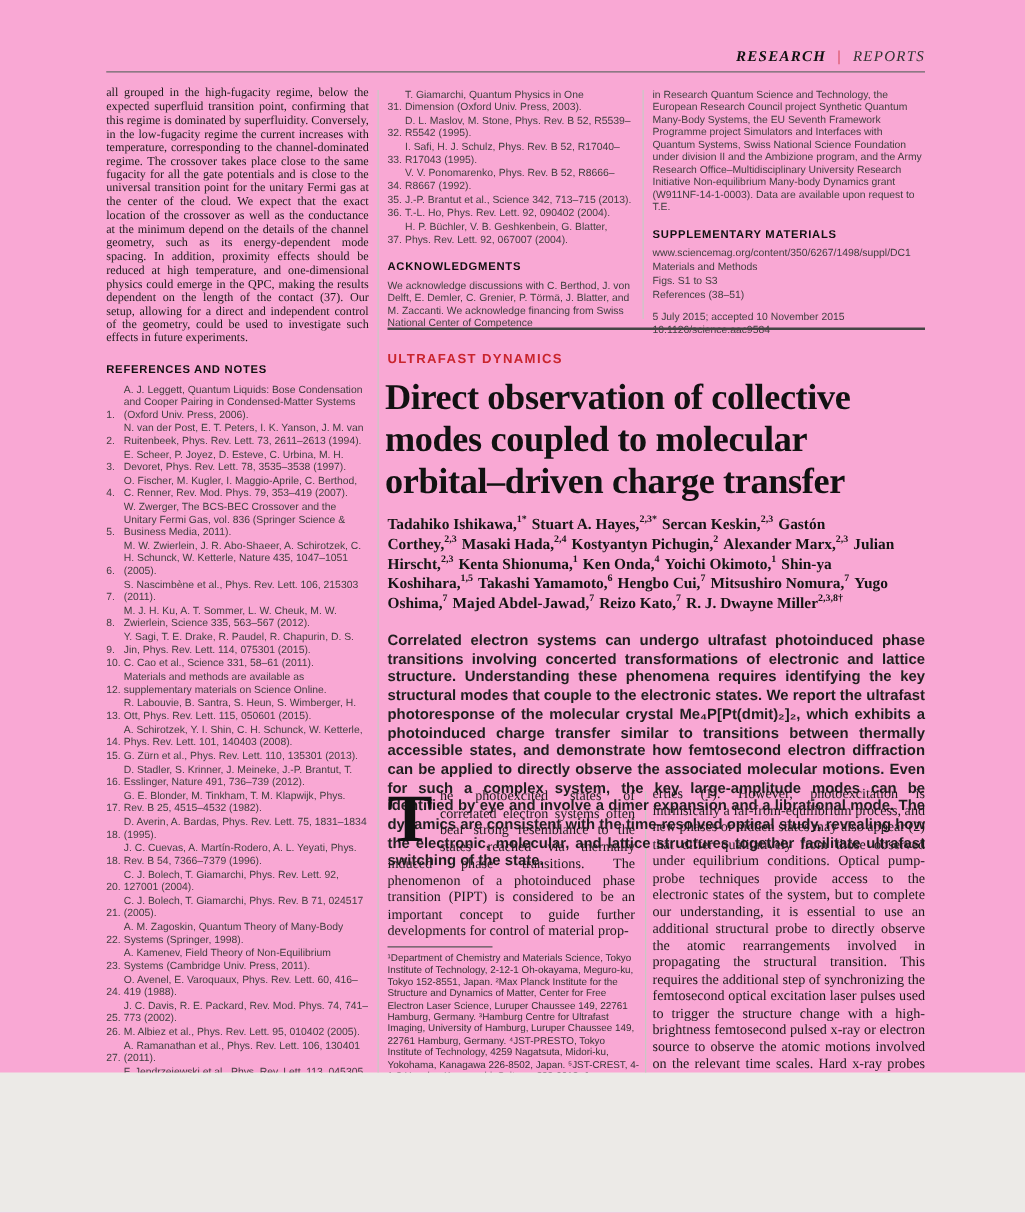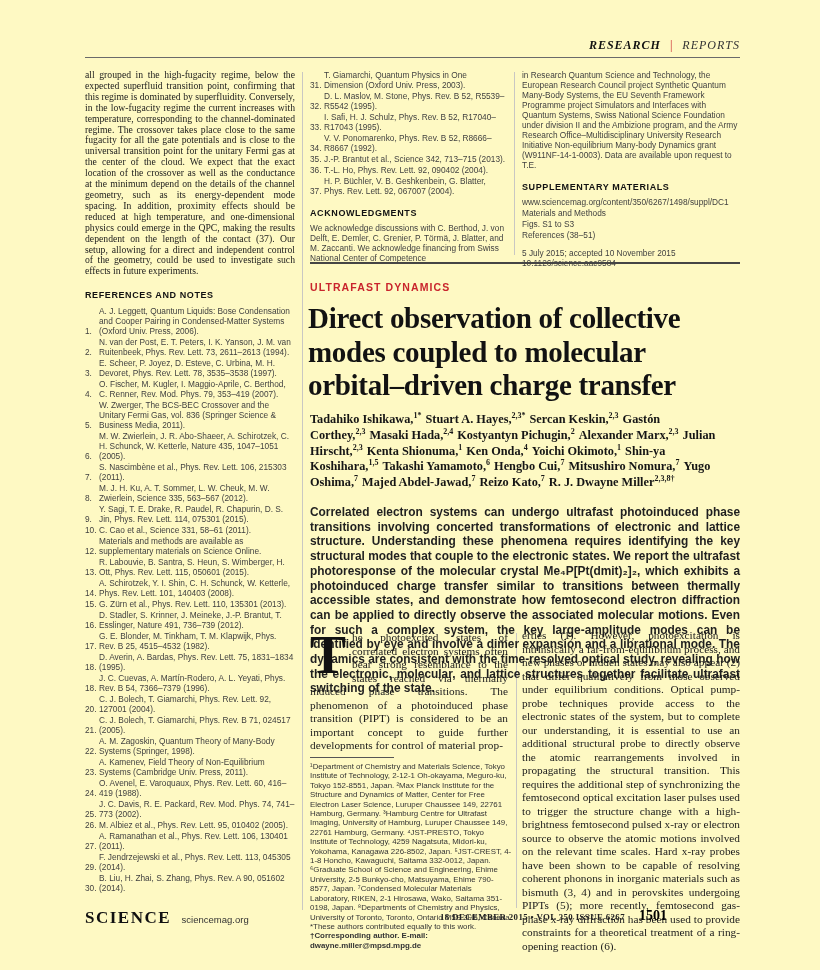--- a/index.html
+++ b/index.html
@@ -1,17 +1,17 @@
 <!DOCTYPE html>
 <html><head>
 <meta charset="utf-8">
 <style>
   html,body{margin:0;padding:0;}
   body{background:#eceae7;font-family:"Liberation Sans","DejaVu Sans",sans-serif;}
-  .page{position:relative;width:820px;height:970px;background:#fef9c3;overflow:hidden;
+  .page{position:relative;width:820px;height:858px;background:#f9a8d4;overflow:hidden;
         color:#1a1a1a;}
 
   
   .hdr{position:absolute;top:38px;left:85px;width:655px;text-align:right;
        font-family:"Liberation Serif","DejaVu Serif",serif;font-size:12px;letter-spacing:1px;}
   .hdr .r1{font-weight:bold;font-style:italic;color:#111;}
   .hdr .pipe{font-weight:normal;margin:0 5px;}
   .hdr .r2{font-style:italic;color:#333;}
   .hdr-rule{position:absolute;top:57px;left:85px;width:655px;height:1px;background:#6a6a6a;}
 

